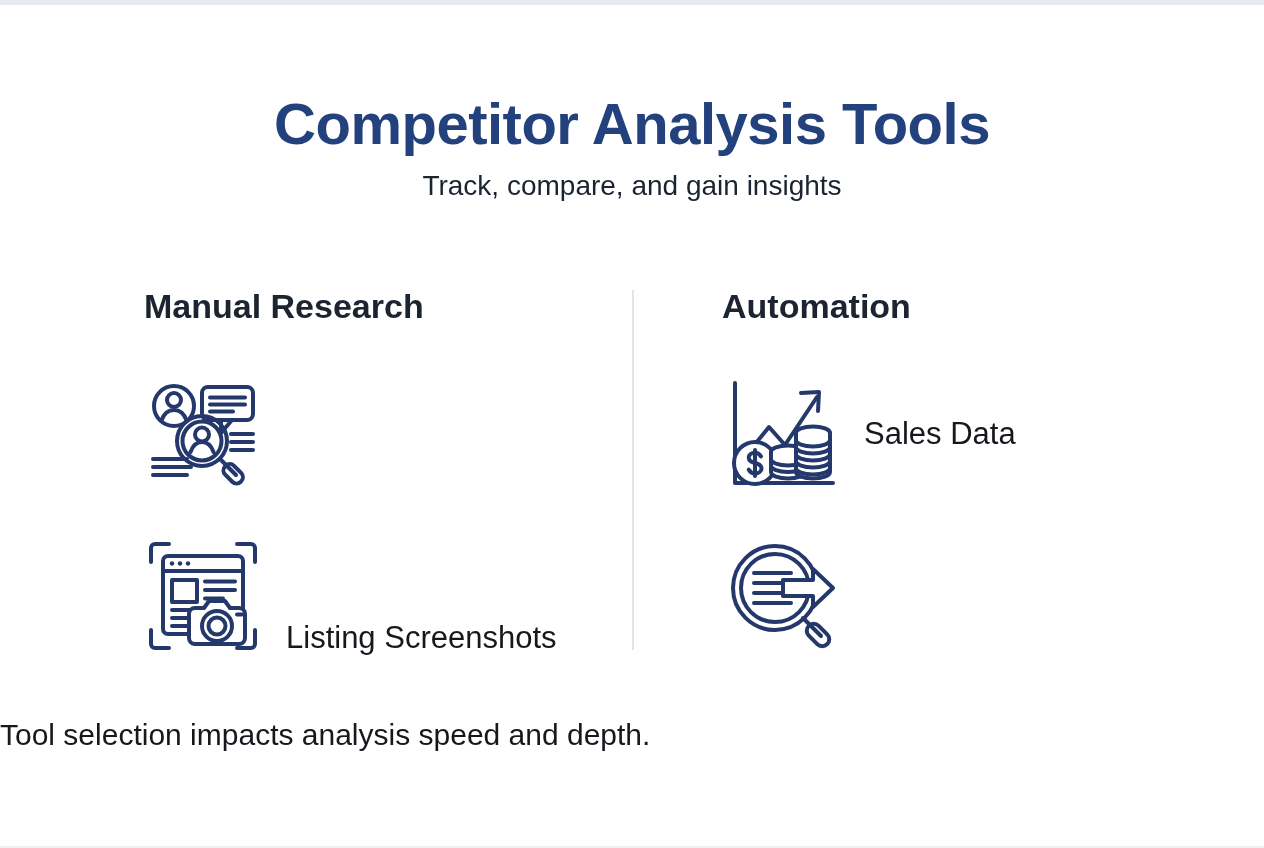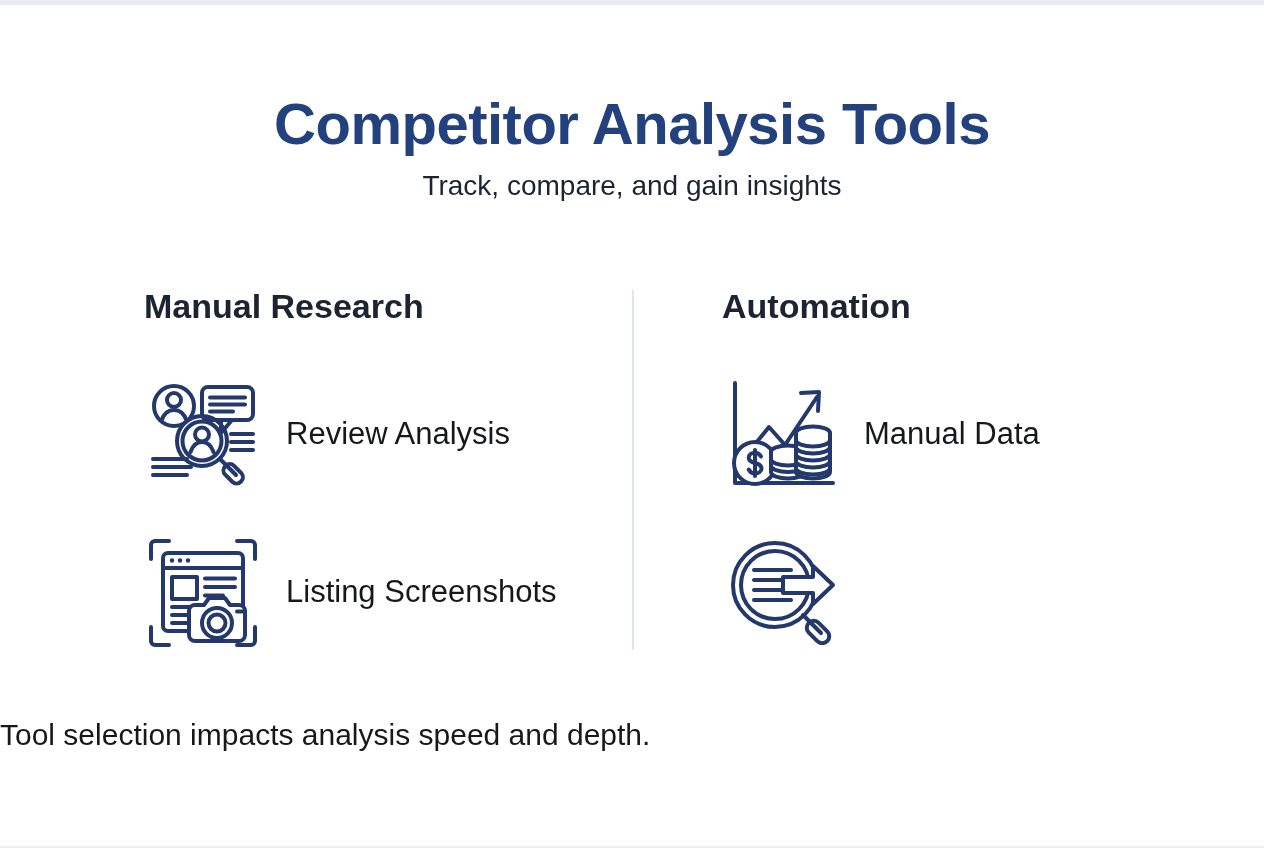--- a/index.html
+++ b/index.html
@@ -80,21 +80,21 @@
   .col.right .col-head { font-weight: 700; }
 
   .items { margin-top: 40px; }
 
   .item {
     display: flex;
     align-items: center;
     height: 125px;
     margin-bottom: 33px;
   }
-  .item:last-child { margin-bottom: 0; }
+  .item:last-child { margin-bottom: 0; align-items: flex-end; }
 
   .icon-box {
     flex: 0 0 118px;
     width: 118px;
     height: 118px;
     display: flex;
     align-items: center;
     justify-content: center;
   }
   .icon-box svg { display: block; }
@@ -161,21 +161,20 @@
 
               <line x1="84" y1="55" x2="106" y2="55"></line>
               <line x1="84" y1="63" x2="106" y2="63"></line>
               <line x1="84" y1="71" x2="106" y2="71"></line>
 
               <line x1="6" y1="80" x2="40" y2="80"></line>
               <line x1="6" y1="88" x2="44" y2="88"></line>
               <line x1="6" y1="96" x2="40" y2="96"></line>
             </svg>
           </span>
-          <span class="item-label">Review Analysis</span>
         </div>
 
         <div class="item">
           <span class="icon-box">
             <svg width="112" height="112" viewBox="0 0 112 112" fill="none" stroke="#24386b" stroke-width="4" stroke-linecap="round" stroke-linejoin="round">
 
               <path d="M4 22 V8 a4 4 0 0 1 4-4 h14"></path>
               <path d="M90 4 h14 a4 4 0 0 1 4 4 v14"></path>
               <path d="M108 90 v14 a4 4 0 0 1 -4 4 h-14"></path>
               <path d="M22 108 H8 a4 4 0 0 1 -4 -4 v-14"></path>
@@ -233,21 +232,21 @@
 
               <ellipse cx="88" cy="54" rx="17" ry="6.5" fill="#ffffff"></ellipse>
               <path d="M71 54 v39 a17 6.5 0 0 0 34 0 V54" fill="#ffffff"></path>
               <path d="M71 61 a17 6.5 0 0 0 34 0"></path>
               <path d="M71 68 a17 6.5 0 0 0 34 0"></path>
               <path d="M71 75 a17 6.5 0 0 0 34 0"></path>
               <path d="M71 82 a17 6.5 0 0 0 34 0"></path>
               <path d="M71 89 a17 6.5 0 0 0 34 0"></path>
             </svg>
           </span>
-          <span class="item-label">Manual Data</span>
+          <span class="item-label">Sales Data</span>
         </div>
 
         <div class="item">
           <span class="icon-box">
             <svg width="112" height="112" viewBox="0 0 112 112" fill="none" stroke="#24386b" stroke-width="4" stroke-linecap="round" stroke-linejoin="round">
 
               <circle cx="50" cy="48" r="42"></circle>
               <circle cx="50" cy="48" r="34"></circle>
 
               <line x1="29" y1="33" x2="66" y2="33"></line>

